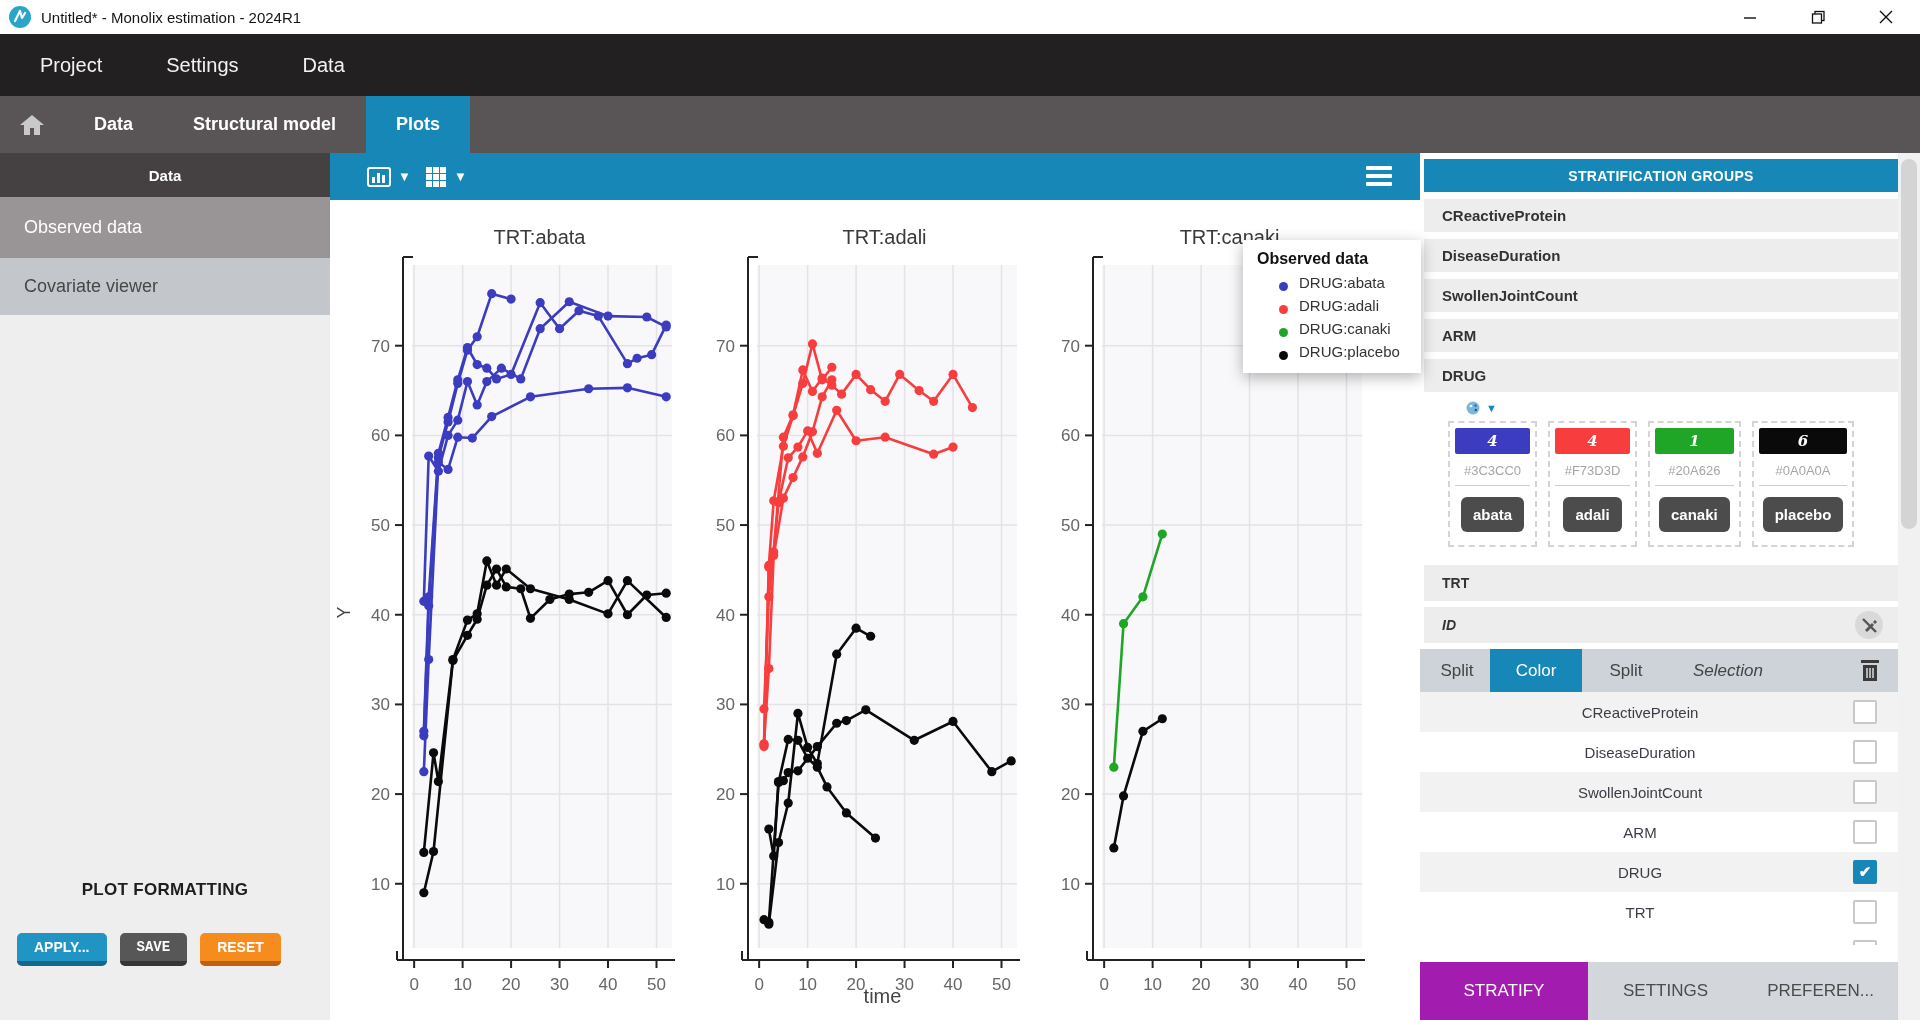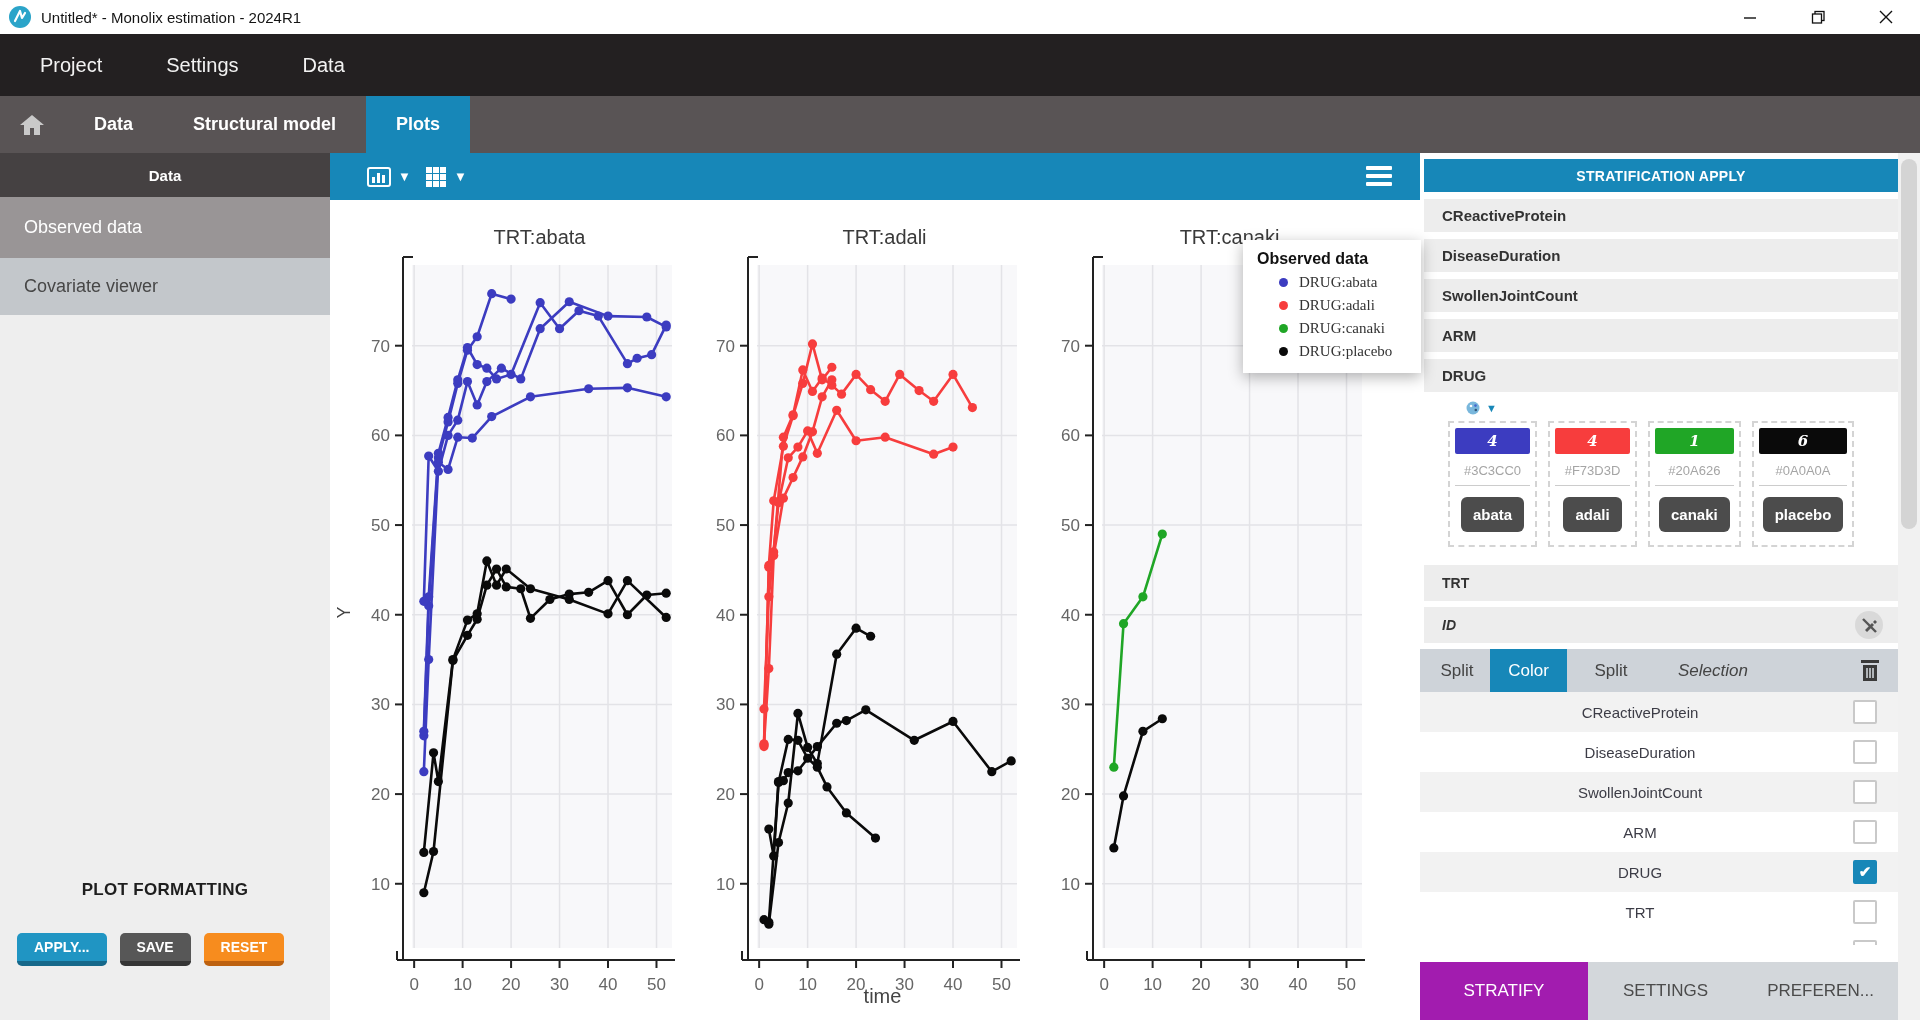--- a/index.html
+++ b/index.html
@@ -26,37 +26,37 @@
   
   .left-panel { position:absolute; top:153px; left:0; width:330px; bottom:0; background:#eeeeee; }
   .lp-header { height:44px; background:#454142; color:#fff; font-weight:700; font-size:15px; display:flex; align-items:center; justify-content:center; }
   .lp-item { display:flex; align-items:center; padding-left:24px; font-size:18px; }
   .lp-item.selected { height:61px; background:#999596; color:#fff; }
   .lp-item.normal { height:57px; background:#c3c7cb; color:#474747; }
   .fmt-title { position:absolute; top:727px; width:100%; text-align:center; font-weight:700; font-size:17px; color:#1e1e1e; letter-spacing:.3px; }
   .fmt-buttons { position:absolute; top:780px; left:17px; display:flex; gap:13px; }
   .btn { height:33px; border-radius:5px; color:#fff; font-weight:700; font-size:14px; display:flex; align-items:center; justify-content:center; padding:0 17px; }
   .btn.blue { background:#2095c3; border-bottom:5px solid #16688a; }
-  .btn.gray { background:#575757; border-bottom:5px solid #353535; }
+  .btn.gray { background:#575757; border-bottom:5px solid #353535;font-family:Liberation Mono, monospace; }
   .btn.orange { background:#f78c1e; border-bottom:5px solid #bd610f; }
 
   
   .plot-panel { position:absolute; top:153px; left:330px; width:1090px; bottom:0; background:#fff; }
   .plot-toolbar { height:47px; background:#1787b8; display:flex; align-items:center; padding-left:37px; gap:14px; position:relative; }
   .tool-group { display:flex; align-items:center; gap:7px; }
   .caret { color:#fff; font-size:13px; }
   .hamburger { position:absolute; right:28px; top:13px; width:26px; height:20px; display:flex; flex-direction:column; justify-content:space-between; }
   .hamburger span { display:block; height:4px; background:#fff; border-radius:1px; }
   .charts { position:absolute; top:57px; left:0; display:flex; }
   svg text { font-family:"Liberation Sans",sans-serif; }
 
   
   .legend { position:absolute; left:1243px; top:240px; width:178px; background:#fff; box-shadow:0 4px 14px rgba(0,0,0,.3); padding:10px 0 13px 14px; z-index:6; }
   .legend-title { font-weight:700; font-size:16px; color:#111; }
-  .legend-item { display:flex; align-items:center; margin-top:6px;font-family:Liberation Serif, serif; }
+  .legend-item { display:flex; align-items:flex-end; margin-top:6px; }
   .legend-dot { width:9px; height:9px; border-radius:50%; margin-left:22px; }
   .legend-label { margin-left:11px; font-size:15px; color:#333; }
 
   
   .right-panel { position:absolute; top:153px; left:1420px; width:478px; bottom:0; background:#fff; }
   .rp-header { margin:6px 0 0 4px; height:33px; background:#1787b8; color:#fff; display:flex; align-items:center; justify-content:center; font-weight:700; font-size:14px; letter-spacing:.3px; }
   .rp-group { margin:7px 0 0 4px; height:33px; background:#ededed; display:flex; align-items:center; padding-left:18px; font-weight:700; color:#333; font-size:15px; }
   .drug-detail { margin-left:4px; padding:7px 0 12px 24px; background:#fff; }
   .palette-row { display:flex; align-items:center; gap:4px; margin:2px 0 6px 18px; }
   .drug-cards { display:flex; gap:11px; }
@@ -536,21 +536,21 @@
           <span class="legend-label">DRUG:canaki</span>
         </div>
         <div class="legend-item">
           <span class="legend-dot" style="background: rgb(10, 10, 10);"></span>
           <span class="legend-label">DRUG:placebo</span>
         </div>
       </div>
   </div>
 
   <div class="right-panel">
-    <div class="rp-header">STRATIFICATION APPLY</div>
+    <div class="rp-header">STRATIFICATION GROUPS</div>
     <div id="rp-groups">
         <div class="rp-group">CReactiveProtein</div>
         <div class="rp-group">DiseaseDuration</div>
         <div class="rp-group">SwollenJointCount</div>
         <div class="rp-group">ARM</div>
         <div class="rp-group">DRUG</div>
       </div>
     <div class="drug-detail">
       <div class="palette-row">
         <svg width="16" height="14" viewBox="0 0 16 14">
@@ -590,21 +590,21 @@
     <div class="rp-row">
       <span class="italic">ID</span>
       <svg class="id-icon" width="30" height="30" viewBox="0 0 30 30">
         <circle cx="15" cy="15" r="14" fill="#d9d9d9"></circle>
         <path d="M11 20 L18 13 L20 15 L13 22 Z M19 12 L21 10 L23 12 L21 14 Z" fill="#555"></path>
         <line x1="9" y1="9" x2="22" y2="22" stroke="#555" stroke-width="2.4"></line>
       </svg>
     </div>
     <div class="mode-tabs" id="mode-tabs">
         <div class="mode-tab" style="width: 66px; margin-left: 4px;">Split</div>
-        <div class="mode-tab active" style="width: 77px;">Color</div>
+        <div class="mode-tab active" style="width: 92px;">Color</div>
         <div class="mode-tab" style="width: 88px;">Split</div>
         <div class="mode-tab" style="width: 116px; font-style: italic;">Selection</div>
         <svg class="trash" width="20" height="23" viewBox="0 0 20 23">
           <rect x="1" y="1" width="18" height="3" fill="#3a3a3a"></rect>
           <path d="M3 6 H17 V22 H3 Z" fill="#3a3a3a"></path>
           <line x1="7" y1="9" x2="7" y2="19" stroke="#ced3d9" stroke-width="1.6"></line>
           <line x1="10" y1="9" x2="10" y2="19" stroke="#ced3d9" stroke-width="1.6"></line>
           <line x1="13" y1="9" x2="13" y2="19" stroke="#ced3d9" stroke-width="1.6"></line>
         </svg>
       </div>

